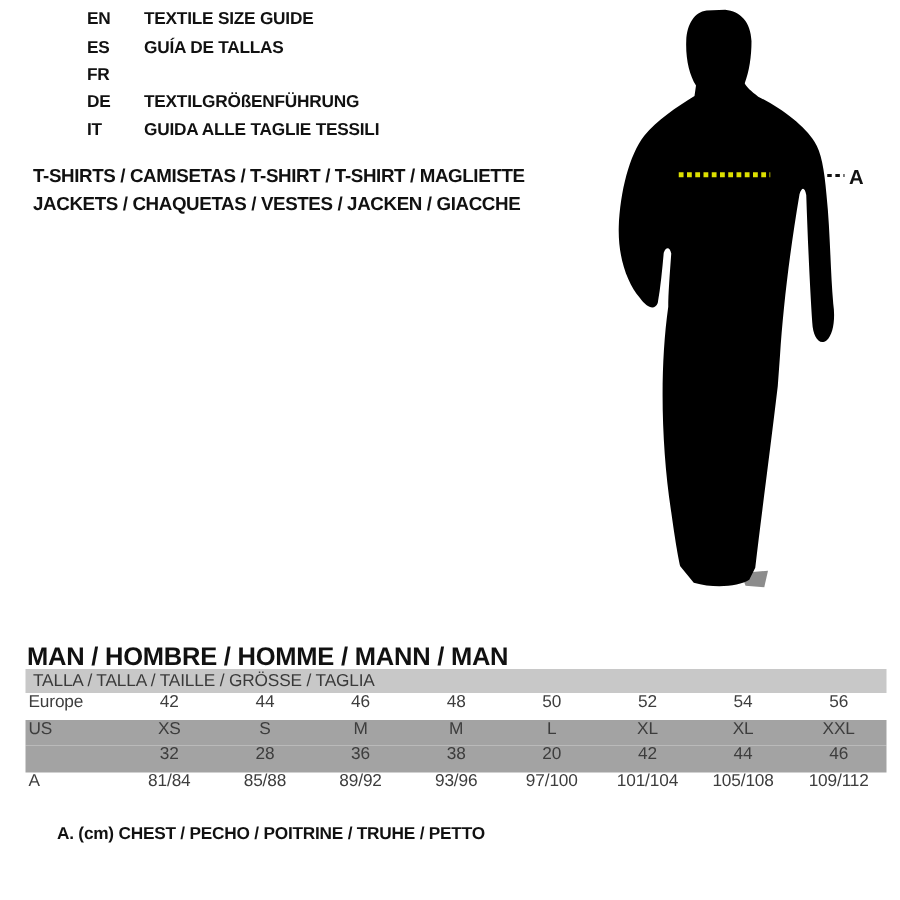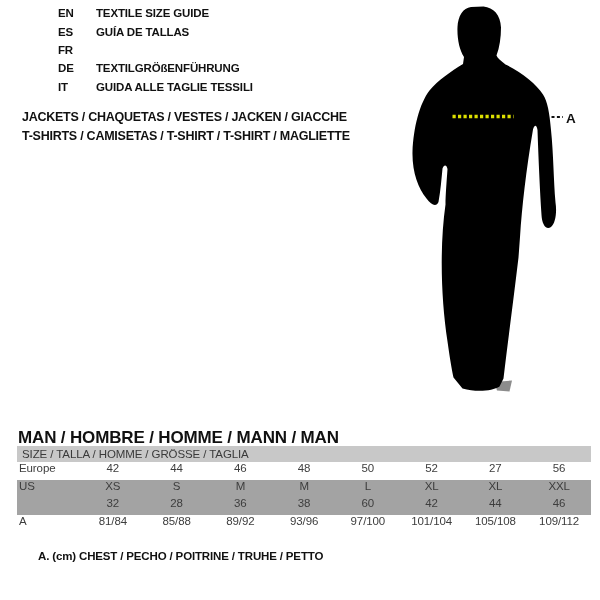--- a/index.html
+++ b/index.html
@@ -48,22 +48,22 @@
       <span class="lang-code">DE</span>
       <span class="lang-label">TEXTILGRÖßENFÜHRUNG</span>
     </div>
     <div class="lang-row">
       <span class="lang-code">IT</span>
       <span class="lang-label">GUIDA ALLE TAGLIE TESSILI</span>
     </div>
   </div>
 
   <div class="cats">
+    <div>T-SHIRTS / CAMISETAS / T-SHIRT / T-SHIRT / MAGLIETTE</div>
     <div>JACKETS / CHAQUETAS / VESTES / JACKEN / GIACCHE</div>
-    <div>T-SHIRTS / CAMISETAS / T-SHIRT / T-SHIRT / MAGLIETTE</div>
   </div>
 
   <svg class="figure-svg" width="200" height="400" viewBox="400 0 200 400">
     <polygon points="494,382 512,380.5 509.5,391.5 497,390.5" fill="#8c8c8c"></polygon>
     <path fill="#000000" d="
       M 471 7
       C 463 8 458 16 457.5 27
       C 457 39 459.5 50 464 57
       L 463 64
       C 451 71.5 438 80 429.5 90.5
@@ -93,31 +93,31 @@
       C 500.5 14.5 493.5 7.5 483.5 6.5
       Z"></path>
     <line x1="452.5" y1="116.5" x2="513.5" y2="116.5" stroke="#dde000" stroke-width="3.4" stroke-dasharray="3.2 2.3"></line>
     <line x1="551.5" y1="117" x2="563" y2="117" stroke="#111111" stroke-width="2" stroke-dasharray="3 2.4"></line>
     <text x="566" y="122.5" font-size="13.5" font-weight="600" fill="#111111">A</text>
   </svg>
 
   <div class="section-title">MAN / HOMBRE / HOMME / MANN / MAN</div>
 
   <div class="size-table">
-    <div class="thead">SIZE / TALLA / HOMME / GRÖSSE / TAGLIA</div>
+    <div class="thead">TALLA / TALLA / TAILLE / GRÖSSE / TAGLIA</div>
 
     <div class="trow">
       <span class="tlabel">Europe</span>
       <span class="tcell">42</span>
       <span class="tcell">44</span>
       <span class="tcell">46</span>
       <span class="tcell">48</span>
       <span class="tcell">50</span>
       <span class="tcell">52</span>
-      <span class="tcell">27</span>
+      <span class="tcell">54</span>
       <span class="tcell">56</span>
     </div>
 
     <div class="trow stripe">
       <span class="tlabel">US</span>
       <span class="tcell">XS</span>
       <span class="tcell">S</span>
       <span class="tcell">M</span>
       <span class="tcell">M</span>
       <span class="tcell">L</span>
@@ -125,21 +125,21 @@
       <span class="tcell">XL</span>
       <span class="tcell">XXL</span>
     </div>
 
     <div class="trow stripe">
       <span class="tlabel"></span>
       <span class="tcell">32</span>
       <span class="tcell">28</span>
       <span class="tcell">36</span>
       <span class="tcell">38</span>
-      <span class="tcell">60</span>
+      <span class="tcell">20</span>
       <span class="tcell">42</span>
       <span class="tcell">44</span>
       <span class="tcell">46</span>
     </div>
 
     <div class="trow">
       <span class="tlabel">A</span>
       <span class="tcell">81/84</span>
       <span class="tcell">85/88</span>
       <span class="tcell">89/92</span>

